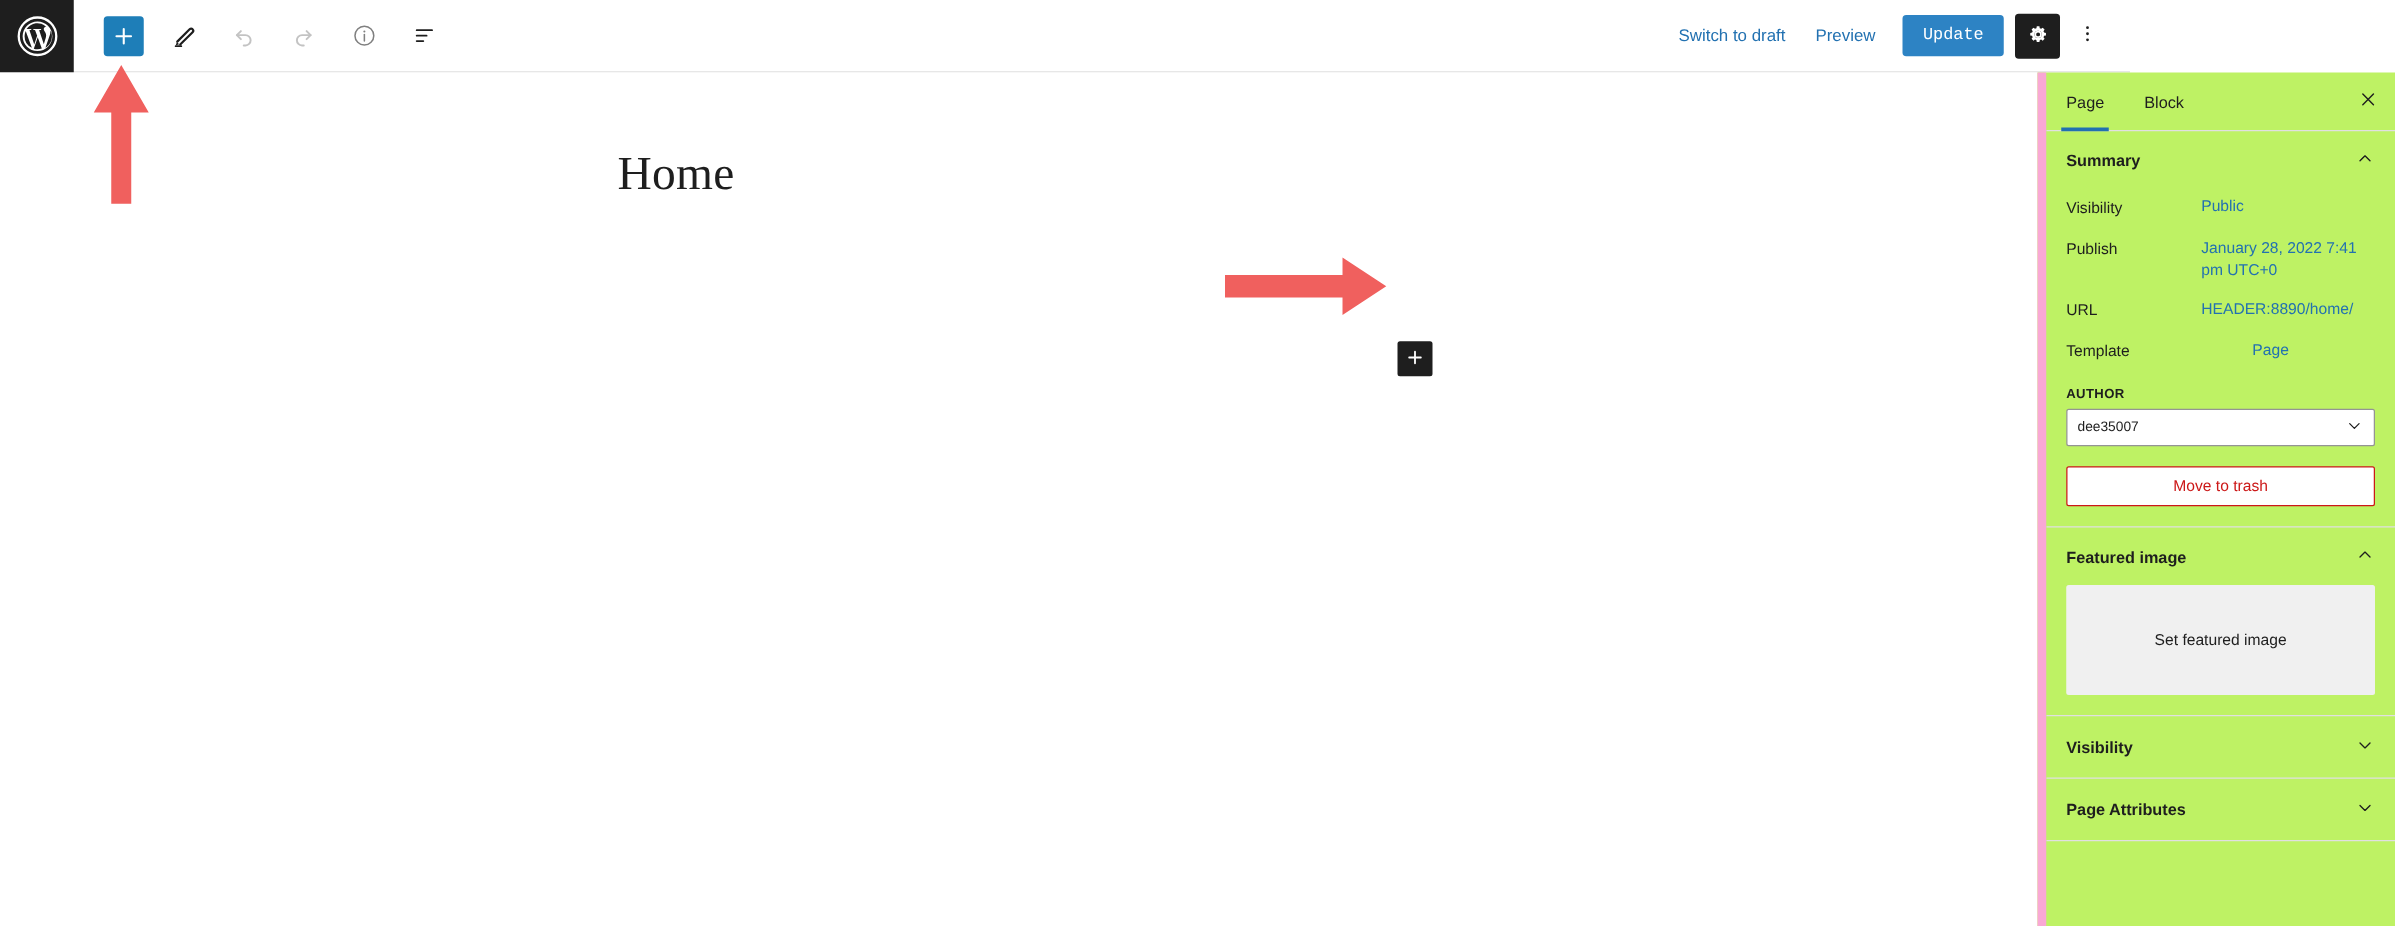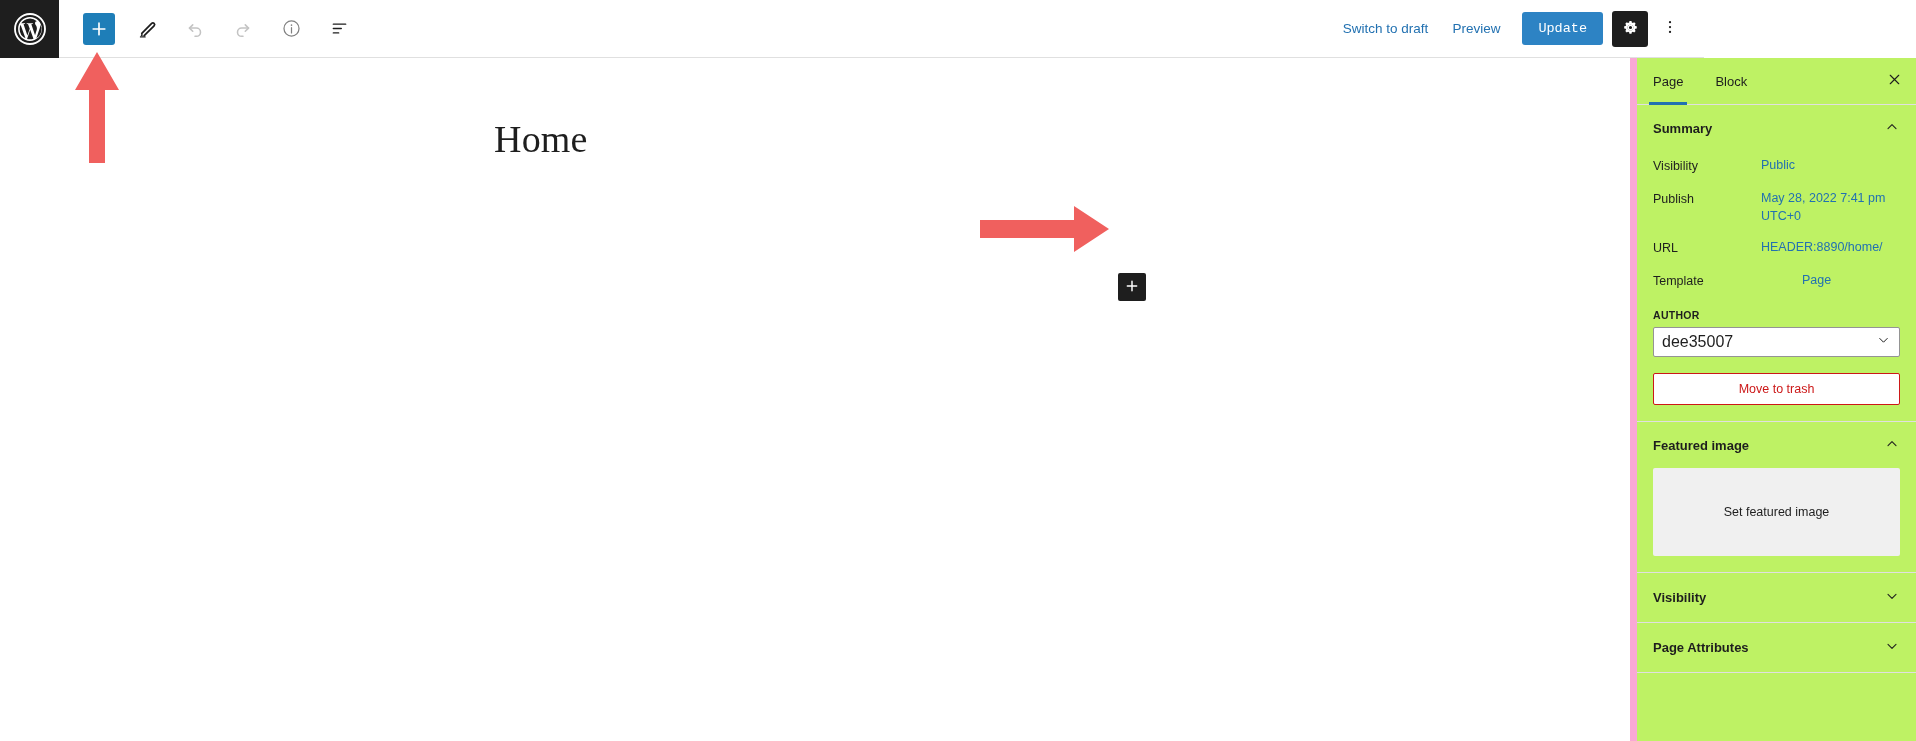--- a/index.html
+++ b/index.html
@@ -313,21 +313,21 @@
 
   .author-select {
     position: relative;
     width: 100%;
     height: 30px;
     border: 1px solid #949494;
     border-radius: 2px;
     display: flex;
     align-items: center;
     padding: 0 8px;
-    font-size: 16px;
+    font-size: 11px;
     color: #1e1e1e;
     background: #ffffff;
     cursor: pointer;
   }
   .author-select .chev {
     position: absolute;
     right: 8px;
     top: 50%;
     transform: translateY(-50%);
   }
@@ -518,21 +518,21 @@
 
       <div class="panel-body">
 
         <div class="row">
           <div class="row-label">Visibility</div>
           <button class="row-value">Public</button>
         </div>
 
         <div class="row">
           <div class="row-label">Publish</div>
-          <button class="row-value">May 28, 2022 7:41 pm UTC+0</button>
+          <button class="row-value">January 28, 2022 7:41 pm UTC+0</button>
         </div>
 
         <div class="row">
           <div class="row-label">URL</div>
           <button class="row-value">HEADER:8890/home/</button>
         </div>
 
         <div class="row">
           <div class="row-label">Template</div>
           <button class="row-value center">Page</button>

